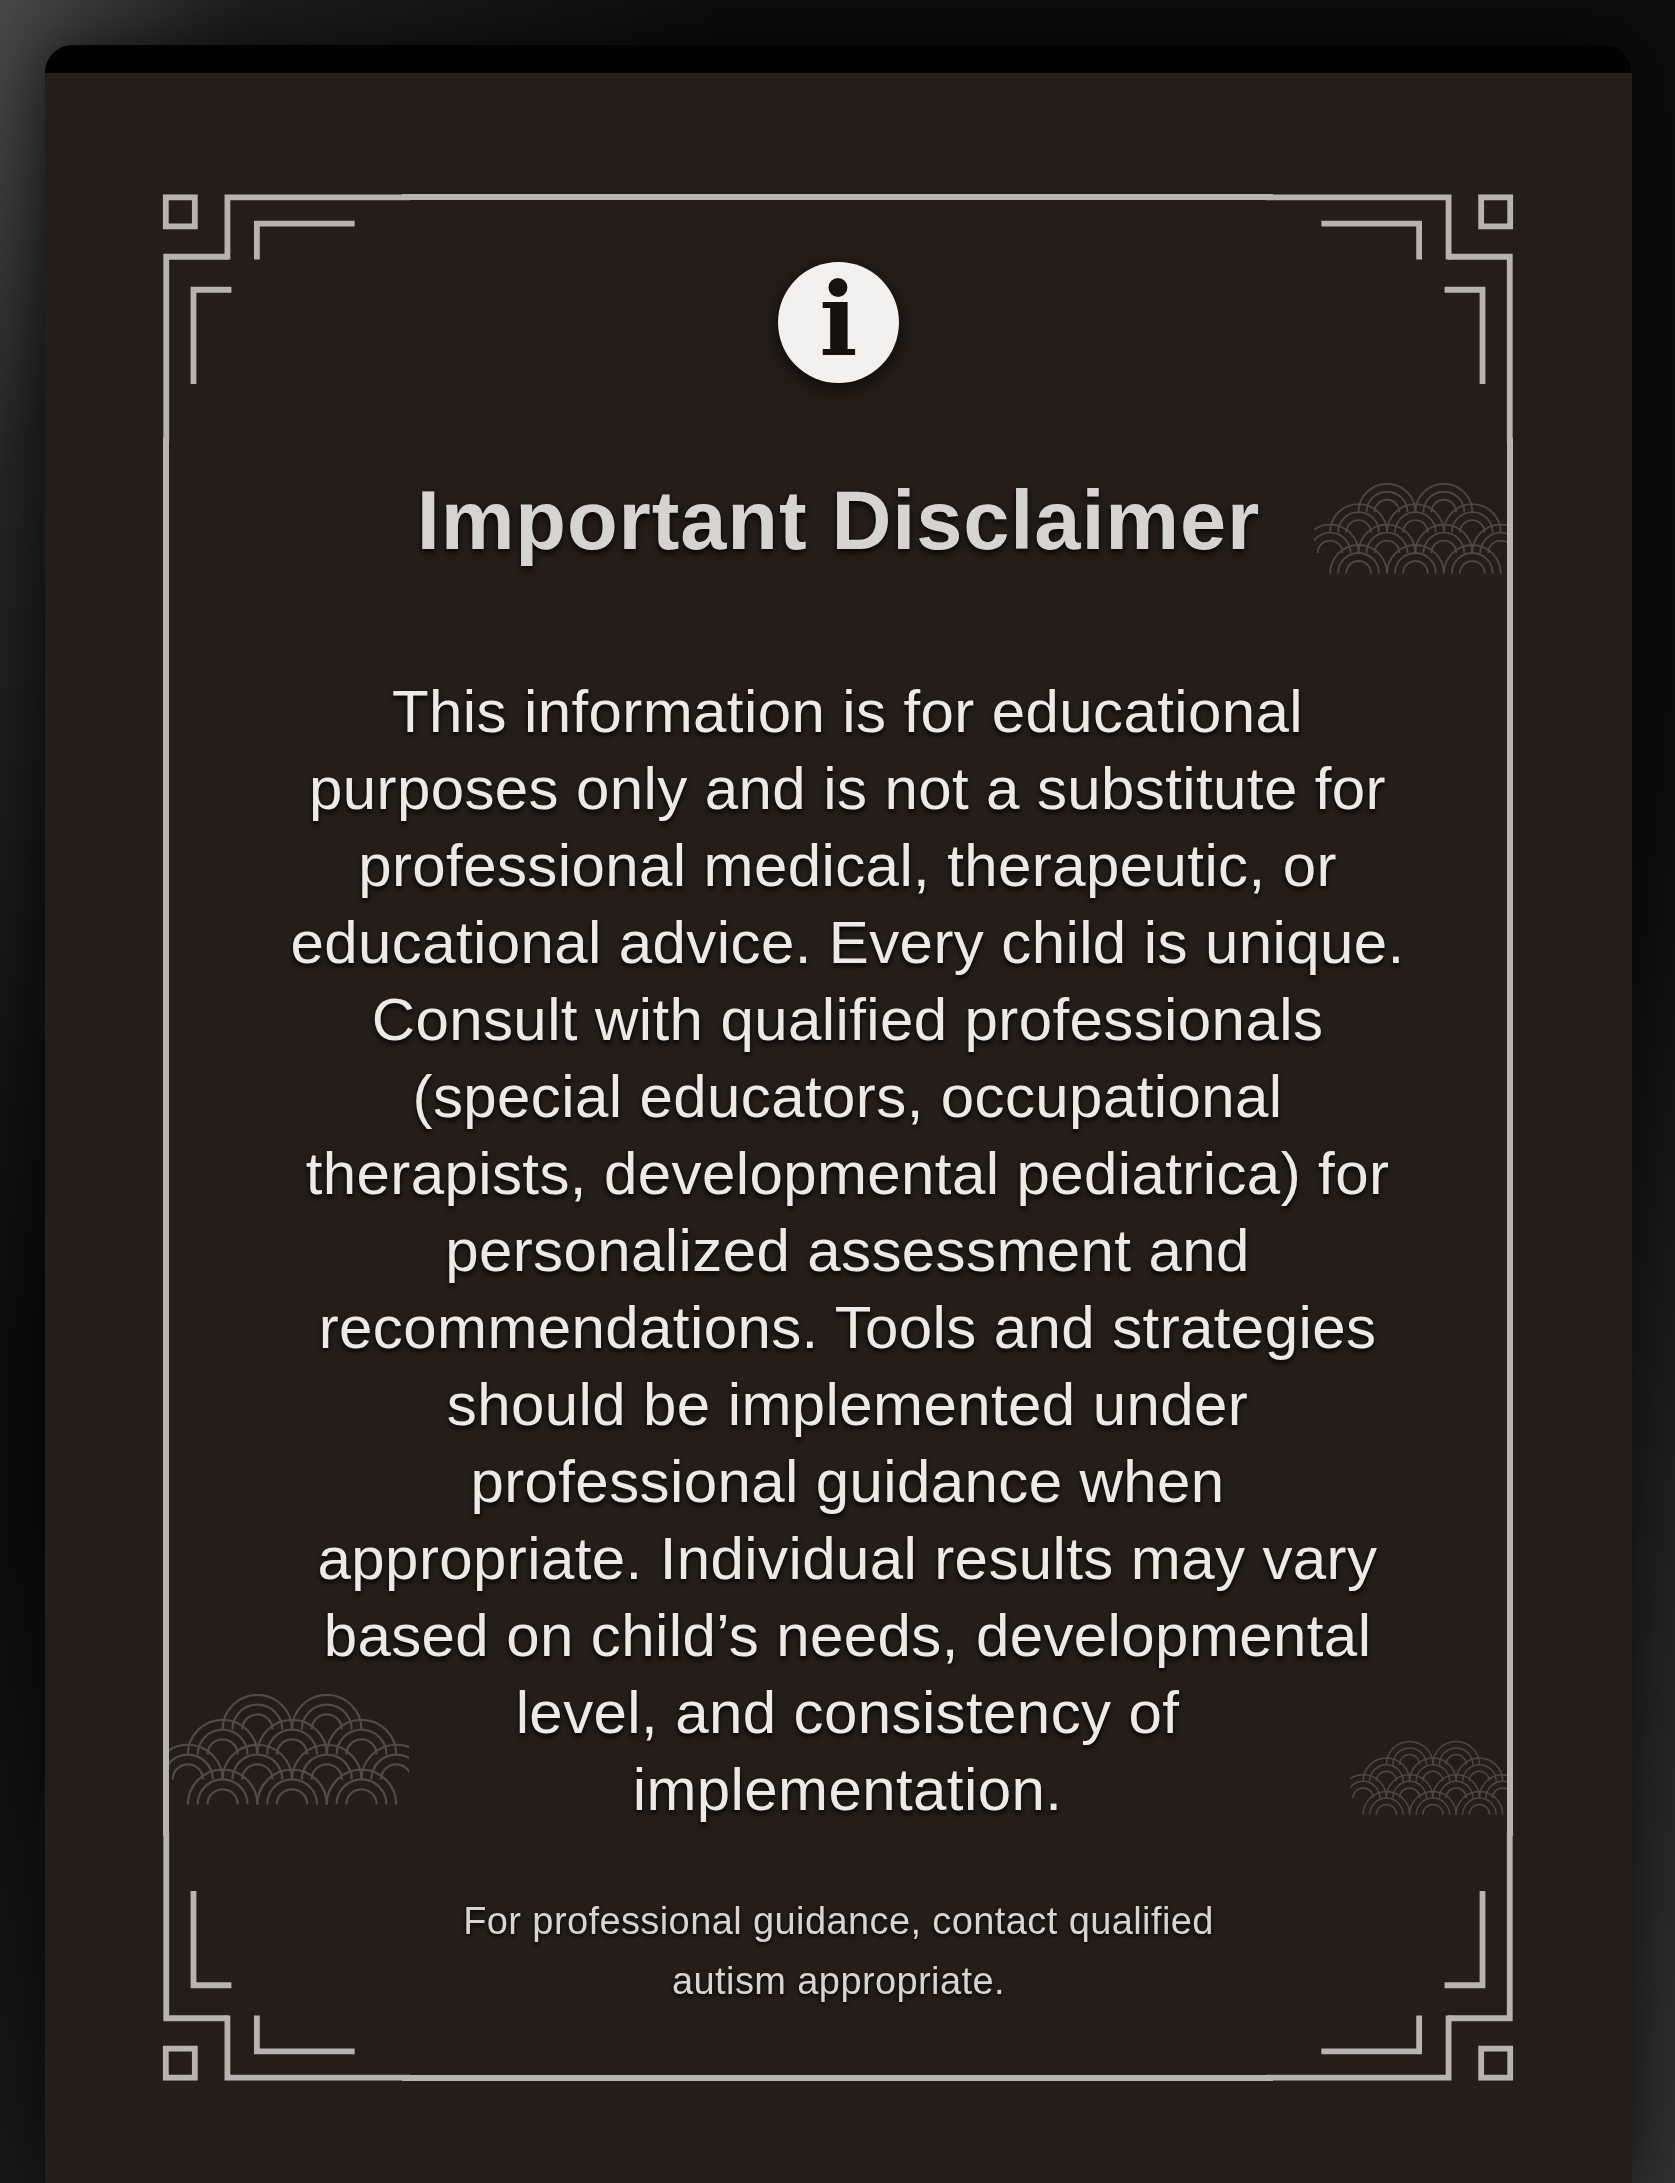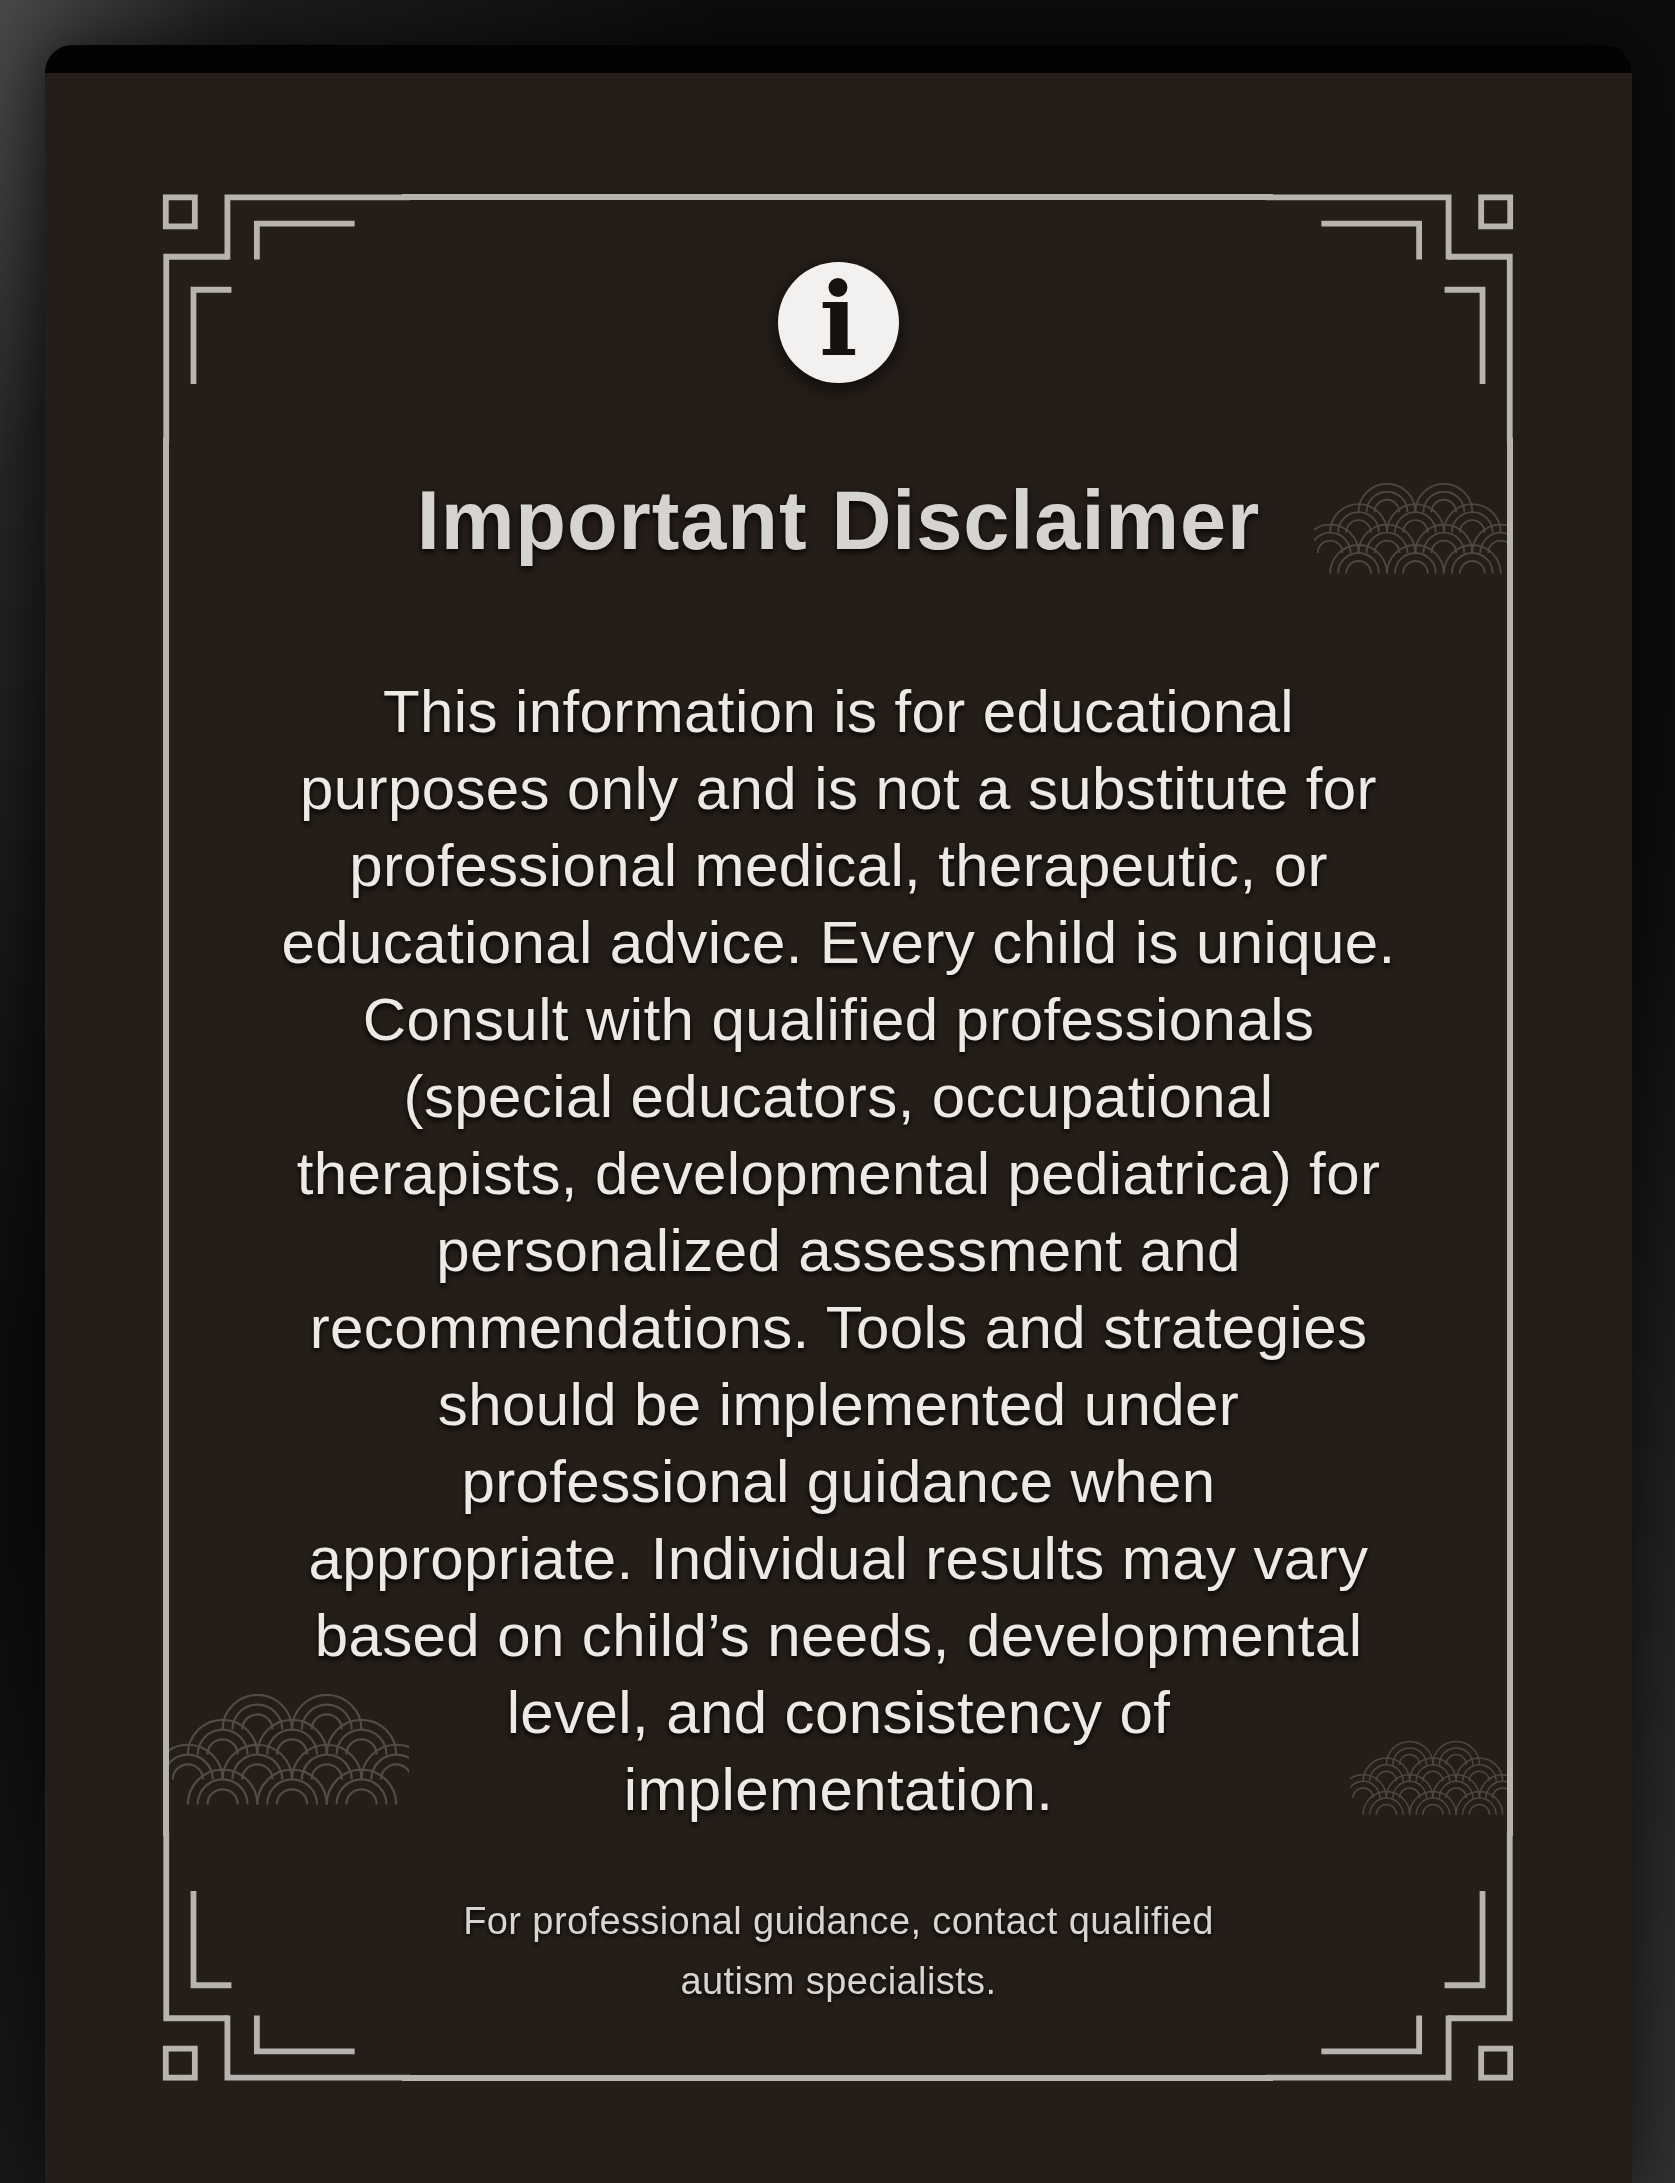--- a/index.html
+++ b/index.html
@@ -54,20 +54,21 @@
     text-align: center; font-weight: bold; font-size: 83px; line-height: 98px;
     letter-spacing: 0.9px; color: #d6d4d1;
     text-shadow: 0 3.1px 6.3px rgba(0,0,0,0.85);
     margin-top: 20px;
   }
   .body-text {
     position: absolute; left: 0; top: 568px; width: 100%;
     text-align: center; font-size: 60px; line-height: 77px; font-weight: normal;
     letter-spacing: 0.4px; color: #edeae6; white-space: pre-line;
     text-shadow: 0 3.1px 5.4px rgba(0,0,0,0.9);
+    padding-left: 9px;
   }
   .footer-text {
     position: absolute; left: 0; top: 1808px; width: 100%;
     text-align: center; font-size: 38px; line-height: 60px;
     letter-spacing: 0.4px; color: #d8d5d1; white-space: pre-line;
     text-shadow: 0 2.2px 4.5px rgba(0,0,0,0.9);
   }
   svg { display: block; }
 </style>
 </head>
@@ -151,15 +152,15 @@
 personalized assessment and
 recommendations. Tools and strategies
 should be implemented under
 professional guidance when
 appropriate. Individual results may vary
 based on child’s needs, developmental
 level, and consistency of
 implementation.</p>
 
   <p class="footer-text">For professional guidance, contact qualified
-autism specialists.</p>
+autism appropriate.</p>
 </div>
 
 
 </body></html>

